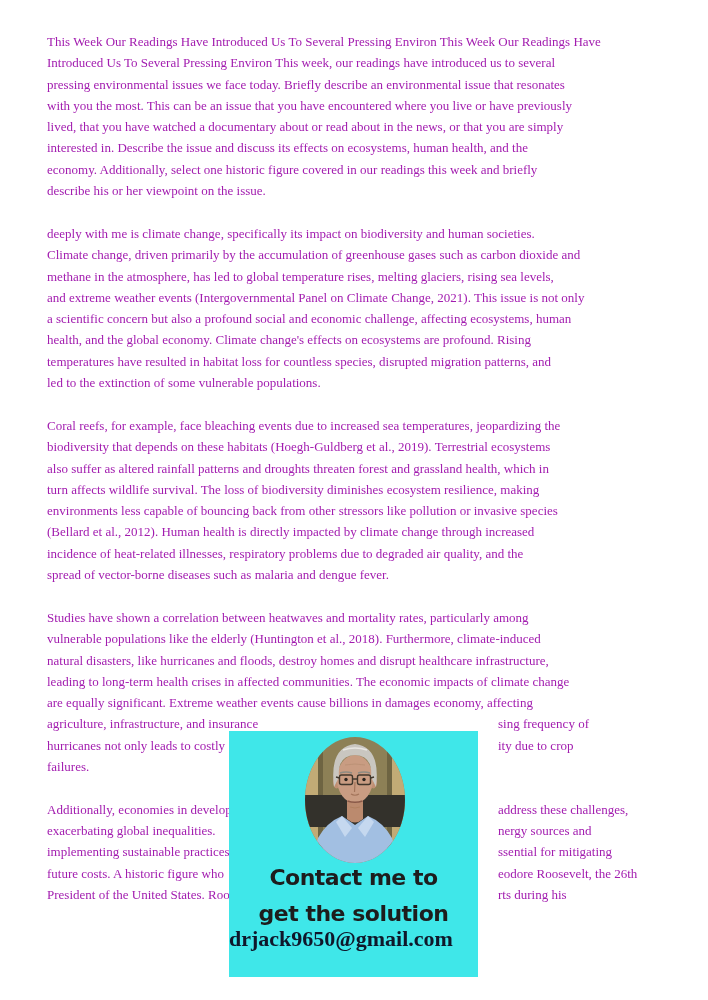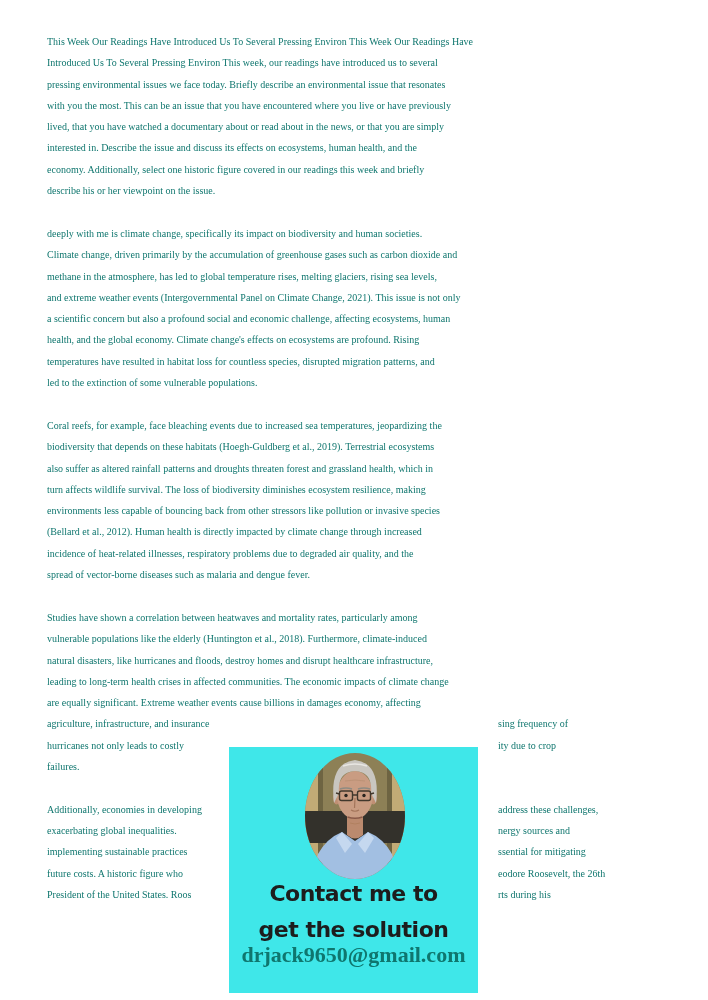--- a/index.html
+++ b/index.html
@@ -3,48 +3,48 @@
 <meta charset="utf-8">
 <style>
   html,body{margin:0;padding:0;}
   body{
     width:708px;height:1000px;background:#ffffff;position:relative;overflow:hidden;
     font-family:"Liberation Serif", serif;
   }
   .page{position:absolute;inset:0;background:#ffffff;}
   .doc{
     position:absolute;left:47px;top:31px;width:618px;
-    color:#0f766e;font-size:10px;
+    color:#a21caf;font-size:13px;
   }
   .para{margin:0 0 21.6px 0;}
   .line{
     height:21.3px;line-height:21.3px;white-space:nowrap;position:relative;
   }
   .frag-right{position:absolute;left:431px;top:0;white-space:nowrap;padding-left:20px;}
   
   .promo{
     position:absolute;left:229px;top:731px;width:249px;height:246px;
-    background:#3fe7e9;z-index:5;margin-top:16px;
+    background:#3fe7e9;z-index:5;
   }
   .photo{
     position:absolute;left:76px;top:6px;width:100px;height:126px;
     border-radius:50%;overflow:hidden;
   }
   .photo svg{display:block;width:100%;height:100%;}
   .promo-t1,.promo-t2{
     position:absolute;left:0;right:0;text-align:center;
     font-family:"DejaVu Sans", sans-serif;font-weight:700;
     font-size:22px;line-height:22px;letter-spacing:-0.5px;color:#1d1d1d;
   }
   .promo-t1{top:136px;}
   .promo-t2{top:172px;}
   .promo-email{
-    position:absolute;left:0;right:0;top:197px;text-align:center;
+    position:absolute;left:0;right:0;top:197px;text-align:left;
     font-family:"Liberation Serif", serif;font-weight:700;
-    font-size:22px;line-height:22px;color:#0f766e;
+    font-size:22px;line-height:22px;color:#0f172a;
   }
 </style>
 </head>
 <body>
 
 <div class="page">
   <div class="doc">
 
     <div class="para">
       <div class="line">This Week Our Readings Have Introduced Us To Several Pressing Environ This Week Our Readings Have</div>

